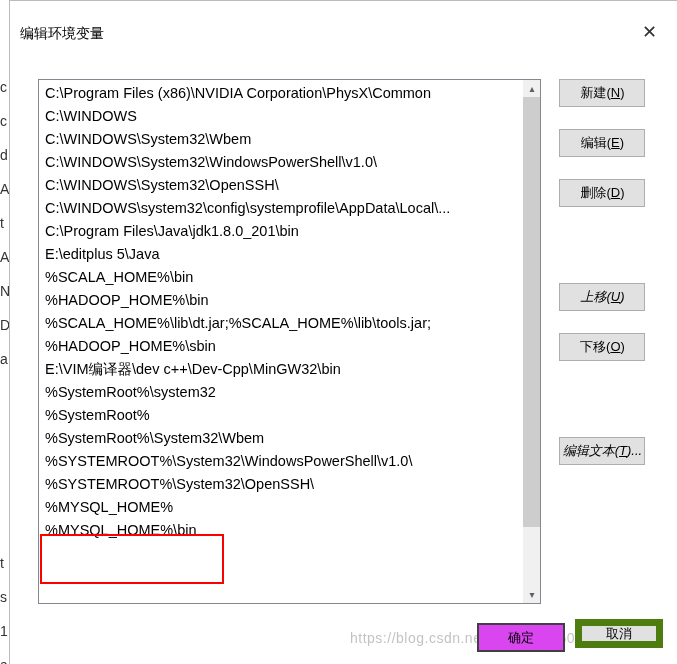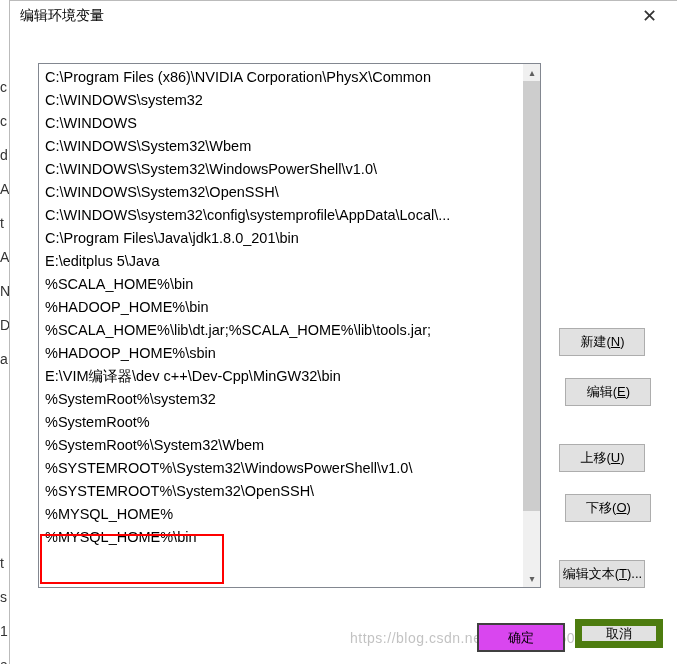--- a/index.html
+++ b/index.html
@@ -33,38 +33,37 @@
       top: 0;
       width: 668px;
       height: 664px;
       background: #fff;
       border-left: 1px solid #bbb;
       border-top: 1px solid #bbb;
     }
     .titlebar {
       display: flex;
       justify-content: space-between;
-      align-items: center;
-      padding: 4px 14px 6px 10px;
+      align-items: flex-end;
+      padding: 20px 14px 6px 10px;
       font-size: 14px;
       color: #000;
     }
     .close-x {
       font-size: 18px;
       font-weight: 300;
       color: #333;
       padding: 0 6px;
       cursor: pointer;
     }
     .body-area {
       position: relative;
       padding: 30px 12px 4px 28px;
       display: flex;
       gap: 18px;
-      align-items: flex-end;
     }
     .listbox {
       width: 515px;
       height: 525px;
       border: 1px solid #828790;
       background: #fff;
       position: relative;
       overflow: hidden;
     }
     .list-content {
@@ -136,22 +135,22 @@
       background: #e1e1e1;
       border: 1px solid #adadad;
       font-size: 13px;
       color: #000;
       cursor: pointer;
       display: flex;
       align-items: center;
       justify-content: center;
     }
     .btn u { text-decoration: underline; }
-    .btn-gap-sm { margin-top: 22px; margin-left: 6px; }
-    .btn-gap-lg { margin-top: 38px; }
+    .btn-gap-sm { margin-top: 22px; }
+    .btn-gap-lg { margin-top: 76px; font-style: italic; }
     .footer {
       position: absolute;
       bottom: 12px;
       right: 14px;
       left: 28px;
       display: flex;
       justify-content: flex-end;
       align-items: center;
       gap: 10px;
     }
@@ -208,21 +207,20 @@
 <div class="dialog">
   <div class="titlebar">
     <span>编辑环境变量</span>
     <span class="close-x">✕</span>
   </div>
 
   <div class="body-area">
     <div class="listbox">
       <div class="list-content" id="list-content">
           <div class="list-item">C:\Program Files (x86)\NVIDIA Corporation\PhysX\Common</div>
-          <div class="list-item">C:\WINDOWS\system32</div>
           <div class="list-item">C:\WINDOWS</div>
           <div class="list-item">C:\WINDOWS\System32\Wbem</div>
           <div class="list-item">C:\WINDOWS\System32\WindowsPowerShell\v1.0\</div>
           <div class="list-item">C:\WINDOWS\System32\OpenSSH\</div>
           <div class="list-item">C:\WINDOWS\system32\config\systemprofile\AppData\Local\...</div>
           <div class="list-item">C:\Program Files\Java\jdk1.8.0_201\bin</div>
           <div class="list-item">E:\editplus 5\Java</div>
           <div class="list-item">%SCALA_HOME%\bin</div>
           <div class="list-item">%HADOOP_HOME%\bin</div>
           <div class="list-item">%SCALA_HOME%\lib\dt.jar;%SCALA_HOME%\lib\tools.jar;</div>
@@ -245,20 +243,23 @@
       </div>
     </div>
 
     <div class="buttons-col">
       <div class="btn">
           <span><span>新建(<u>N</u>)</span></span>
         </div>
       <div class="btn btn-gap-sm">
           <span><span>编辑(<u>E</u>)</span></span>
         </div>
+      <div class="btn btn-gap-sm">
+          <span><span>删除(<u>D</u>)</span></span>
+        </div>
       <div class="btn btn-gap-lg">
           <span><span>上移(<u>U</u>)</span></span>
         </div>
       <div class="btn btn-gap-sm">
           <span><span>下移(<u>O</u>)</span></span>
         </div>
       <div class="btn btn-gap-lg">
           <span><span>编辑文本(<u>T</u>)...</span></span>
         </div>
     </div>

